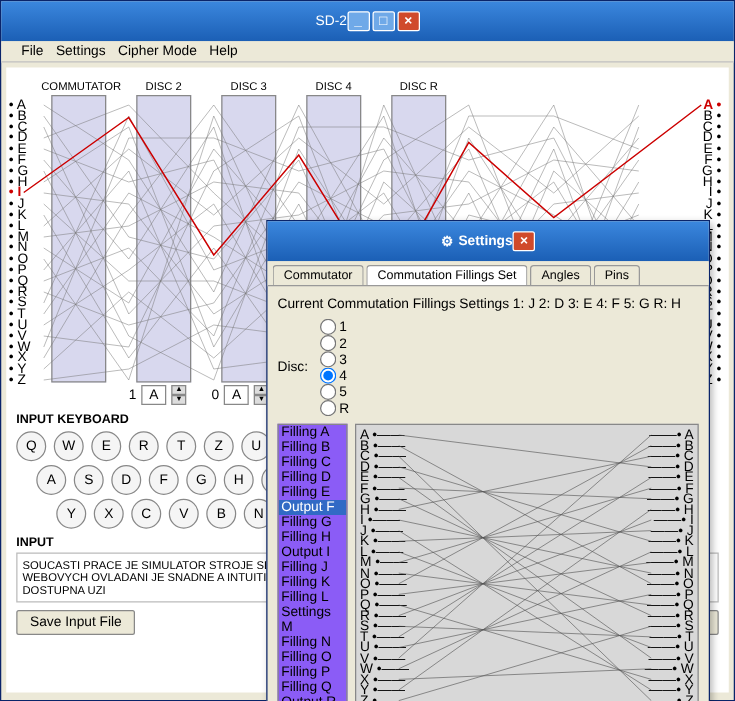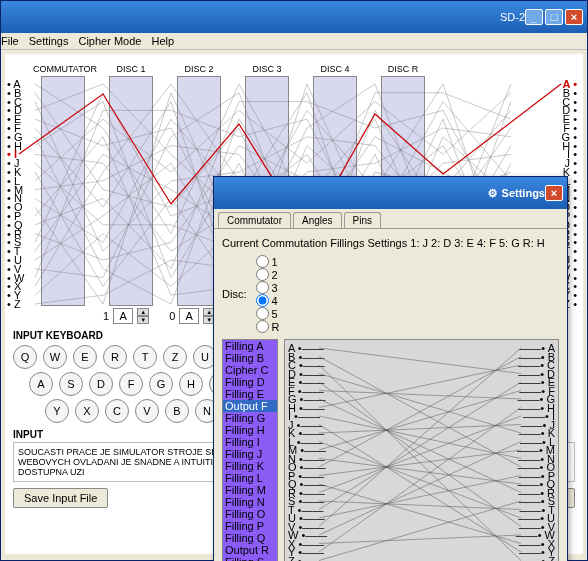--- a/index.html
+++ b/index.html
@@ -1,21 +1,21 @@
 <!DOCTYPE html>
 <html><head>
 <meta charset="utf-8">
 <style>
 * { margin: 0; padding: 0; box-sizing: border-box; font-family: Tahoma, sans-serif; font-size: 11px; }
 body { background: #3b6ea5; width: 588px; height: 561px; overflow: hidden; }
 .window { background: #ece9d8; border: 1px solid #0a246a; }
-.titlebar { background: linear-gradient(#3b87de,#1b5fb5); color: #fff; height: 22px; display: flex; align-items: center; padding: 16px 4px; justify-content: flex-end; }
+.titlebar { background: linear-gradient(#3b87de,#1b5fb5); color: #fff; height: 22px; display: flex; align-items: center; padding: 16px 4px; justify-content: center; }
 .titlebar-btns { display: flex; gap: 2px; }
 .titlebar-btns span { width: 18px; height: 16px; background: #6fa9e8; border: 1px solid #fff; border-radius: 2px; display: flex; align-items: center; justify-content: center; color: #fff; font-weight: bold; cursor: pointer; }
-.menubar { background: #ece9d8; padding: 2px 0; display: flex; gap: 10px; border-bottom: 1px solid #c0c0c0; }
+.menubar { background: #ece9d8; padding: 2px 16px; display: flex; gap: 10px; border-bottom: 1px solid #c0c0c0; }
 .menubar span { cursor: pointer; }
 .workarea { background: #fff; margin: 4px; height: 500px; position: relative; padding: 6px 8px; overflow: hidden; }
 .discs { display: flex; gap: 8px; margin: 4px 0 2px 20px; }
 .disc-col { text-align: center; width: 60px; }
 .disc-header { font-size: 9px; margin-bottom: 2px; }
 .disc-box { width: 44px; height: 230px; background: #d8d8ee; border: 1px solid #888; margin: 0 auto; position: relative; }
 .letters-left { position: absolute; left: 2px; top: 26px; font-size: 8px; line-height: 8.8px; }
 .letters-right { position: absolute; right: 2px; top: 26px; font-size: 8px; line-height: 8.8px; text-align: right; }
 .letters-left div, .letters-right div { height: 8.8px; }
 .red { color: #c00; font-weight: bold; }
@@ -124,24 +124,20 @@
         <div>V •</div>
         <div>W •</div>
         <div>X •</div>
         <div>Y •</div>
         <div>Z •</div>
       </div>
 
     <div class="discs" id="discs-row">
         <div class="disc-col">
           <div class="disc-header">COMMUTATOR</div>
-          <div class="disc-box"></div>
-        </div>
-        <div class="disc-col">
-          <div class="disc-header">DISC 1</div>
           <div class="disc-box"></div>
         </div>
         <div class="disc-col">
           <div class="disc-header">DISC 2</div>
           <div class="disc-box"></div>
         </div>
         <div class="disc-col">
           <div class="disc-header">DISC 3</div>
           <div class="disc-box"></div>
         </div>
@@ -407,51 +403,52 @@
     <span style="display:flex;align-items:center;gap:4px">
       <span>⚙</span>
       <span>Settings</span>
     </span>
     <div class="titlebar-btns">
       <span style="background:#d04a2b">×</span>
     </div>
   </div>
   <div class="tabs">
     <div class="tab">Commutator</div>
+    <div class="tab active">Commutation Fillings Set</div>
     <div class="tab">Angles</div>
     <div class="tab">Pins</div>
   </div>
   <div class="dialog-body">
     <div>Current Commutation Fillings Settings  1: J   2: D   3: E   4: F   5: G   R: H</div>
     <div class="radio-row">
       <span>Disc:</span>
       <span id="radios">
           <label><input type="radio" name="disc" style="">1</label>  
           <label><input type="radio" name="disc" style="">2</label>  
           <label><input type="radio" name="disc" style="">3</label>  
           <label><input type="radio" name="disc" checked="" style="">4</label>  
           <label><input type="radio" name="disc" style="">5</label>  
           <label><input type="radio" name="disc" style="">R</label>  
         </span>
     </div>
     <div class="filling-area">
       <div class="filling-list" id="filling-list">
           <div>Filling A</div>
           <div>Filling B</div>
-          <div>Cipher C</div>
+          <div>Filling C</div>
           <div>Filling D</div>
           <div>Filling E</div>
           <div class="sel">Output F</div>
           <div>Filling G</div>
           <div>Filling H</div>
-          <div>Filling I</div>
+          <div>Output I</div>
           <div>Filling J</div>
           <div>Filling K</div>
           <div>Filling L</div>
-          <div>Filling M</div>
+          <div>Settings M</div>
           <div>Filling N</div>
           <div>Filling O</div>
           <div>Filling P</div>
           <div>Filling Q</div>
           <div>Output R</div>
           <div>Filling S</div>
           <div>Filling T</div>
         </div>
       <div class="map-box">
         <div class="map-left" id="map-left">

